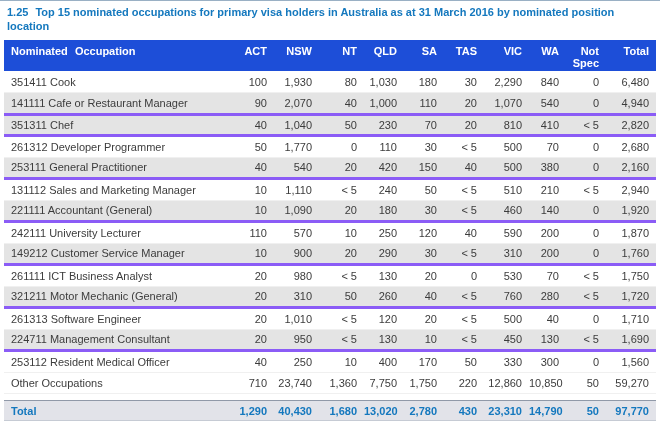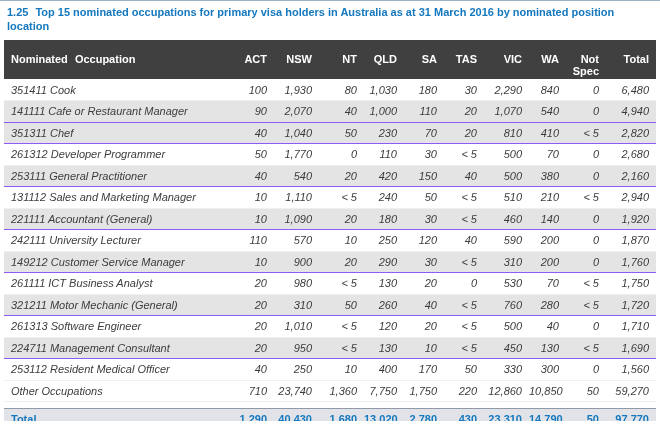--- a/index.html
+++ b/index.html
@@ -11,34 +11,34 @@
   .title {
     color:#1478be; font-weight:bold; font-size:11px; line-height:13.5px;
     margin:5px 10px 7px 7px;
   }
   .title .t-num { margin-right:7px; }
   table.occ-table {
     border-collapse:collapse; table-layout:fixed; width:652px; margin:0 4px;
     font-size:11px;
   }
   thead th {
-    background:#404040; color:#ffffff; font-weight:bold; text-align:right;
-    vertical-align:top; padding:13px 7px 2px 0; line-height:12px; height:27px;
+    background:#1d4ed8; color:#ffffff; font-weight:bold; text-align:right;
+    vertical-align:top; padding:5px 7px 2px 0; line-height:12px; height:27px;
     box-sizing:border-box; font-size:11px;
   }
   thead th.occ-h { text-align:left; padding-left:7px; padding-right:0; word-spacing:4px; }
   tbody td {
     height:21.5px; box-sizing:border-box; padding:0 7px 0 0; color:#3c3c3c;
     vertical-align:middle; line-height:12px;
   }
   tbody td.occ { text-align:left; padding-left:7px; padding-right:0; }
   tbody td.num { text-align:right; }
-  tbody tr { border-bottom:1px solid #f0f0f0;font-style:italic; }
+  tbody tr { border-bottom:1px solid #f0f0f0; }
   tbody tr.shaded td { background:#e4e4e4; }
-  tbody tr.shaded { border-bottom:1px solid #8b5cf6; }
+  tbody tr.shaded { border-bottom:3px solid #8b5cf6; }
   tfoot tr.spacer td { height:6px; background:#ffffff; padding:0; }
   tfoot tr.total-row td {
     background:#e2e3e9; color:#1478be; font-weight:bold; height:20px;
     box-sizing:border-box; padding:0 7px 0 0; text-align:right;
     border-top:1px solid #9099a8; border-bottom:1px solid #c6cbd4; line-height:12px;
     vertical-align:middle;
   }
   tfoot tr.total-row td.occ { text-align:left; padding-left:7px; padding-right:0; }
 </style>
 </head>

